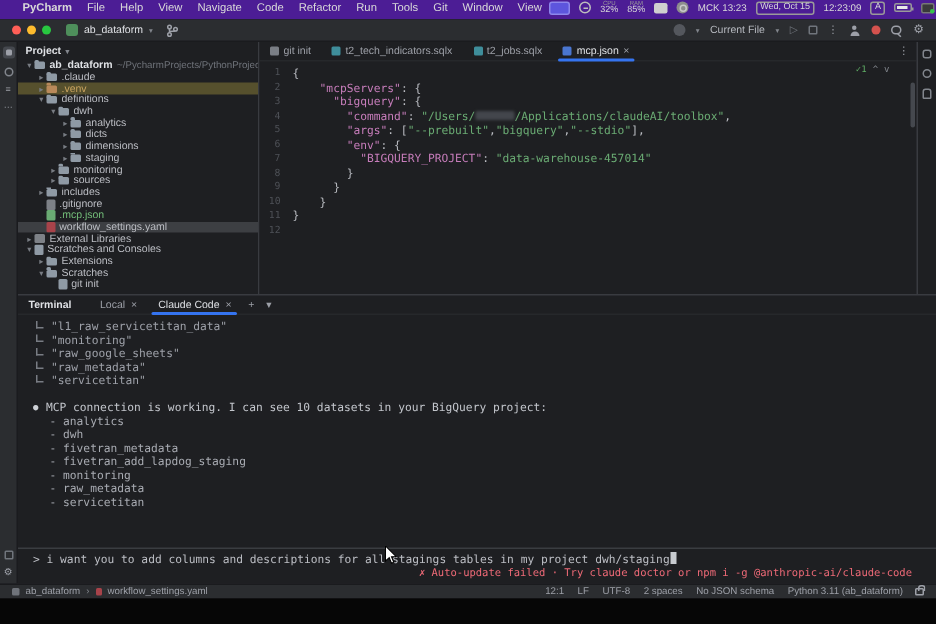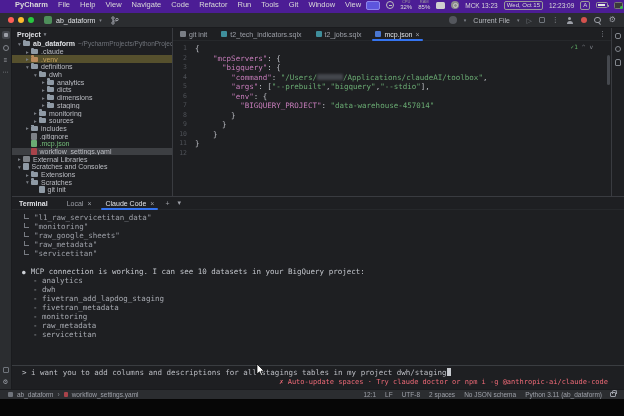--- a/index.html
+++ b/index.html
@@ -496,39 +496,39 @@
                 <span class="bdot">●</span>
                 <span class="ttext">MCP connection is working. I can see 10 datasets in your BigQuery project:</span>
               </div>
               <div class="tline item">
                 <span class="ttext">- analytics</span>
               </div>
               <div class="tline item">
                 <span class="ttext">- dwh</span>
               </div>
               <div class="tline item">
+                <span class="ttext">- fivetran_metadata</span>
+              </div>
+              <div class="tline item">
                 <span class="ttext">- fivetran_add_lapdog_staging</span>
-              </div>
-              <div class="tline item">
-                <span class="ttext">- fivetran_metadata</span>
               </div>
               <div class="tline item">
                 <span class="ttext">- monitoring</span>
               </div>
               <div class="tline item">
                 <span class="ttext">- raw_metadata</span>
               </div>
               <div class="tline item">
                 <span class="ttext">- servicetitan</span>
               </div>
             </div>
           <div class="term-prompt">
             <span>&gt;</span><span> i want you to add columns and descriptions for all stagings tables in my project dwh/staging</span><span class="prompt-caret"></span>
           </div>
-          <div class="term-update">✗ Auto-update spaces · Try claude doctor or npm i -g @anthropic-ai/claude-code</div>
+          <div class="term-update">✗ Auto-update failed · Try claude doctor or npm i -g @anthropic-ai/claude-code</div>
         </div>
       </div>
     </div>
 
     <div class="statusbar">
       <div class="sb-left">
         <span class="sb-mod"></span>
         <span>ab_dataform</span>
         <span class="dim">›</span>
         <span class="sb-file"></span>

